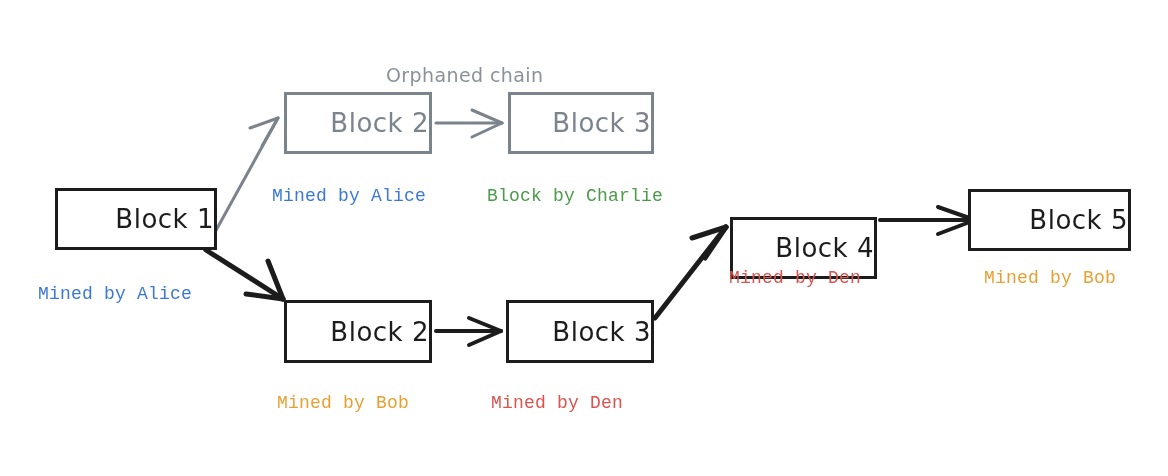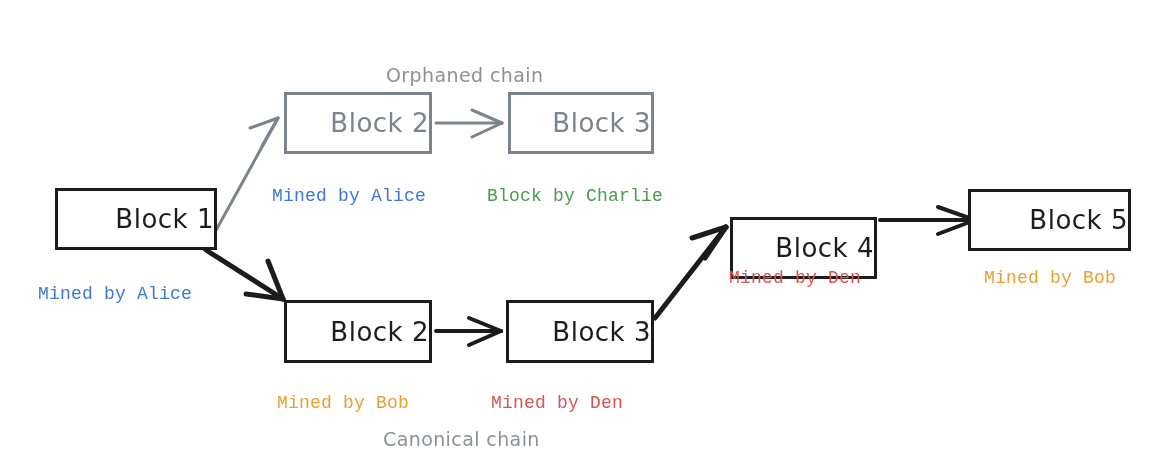--- a/index.html
+++ b/index.html
@@ -109,21 +109,20 @@
 
     <g>
       <path d="M 880 220 L 975 220" stroke="#1c1c1c" stroke-width="4" fill="none" stroke-linecap="round"></path>
       <path d="M 975 220 L 938 207" stroke="#1c1c1c" stroke-width="4" fill="none" stroke-linecap="round"></path>
       <path d="M 975 220 L 938 234" stroke="#1c1c1c" stroke-width="4" fill="none" stroke-linecap="round"></path>
     </g>
   </svg>
 
   <div class="chain-label" style="left: 386px; top: 64px;">Orphaned chain</div>
 
-  <div class="chain-label" style="left: 383px; top: 428px;">Canonical chain</div>
 
   <div class="block solid" style="left: 55px; top: 188px; width: 162px; height: 62px;">
     <span class="block-label">Block 1</span>
   </div>
   <div class="miner" style="left: 38px; top: 284px; color: rgb(59, 120, 216);">Mined by Alice</div>
 
   <div class="block orphan" style="left: 284px; top: 92px; width: 148px; height: 62px;">
     <span class="block-label">Block 2</span>
   </div>
   <div class="miner" style="left: 272px; top: 186px; color: rgb(59, 120, 216);">Mined by Alice</div>

